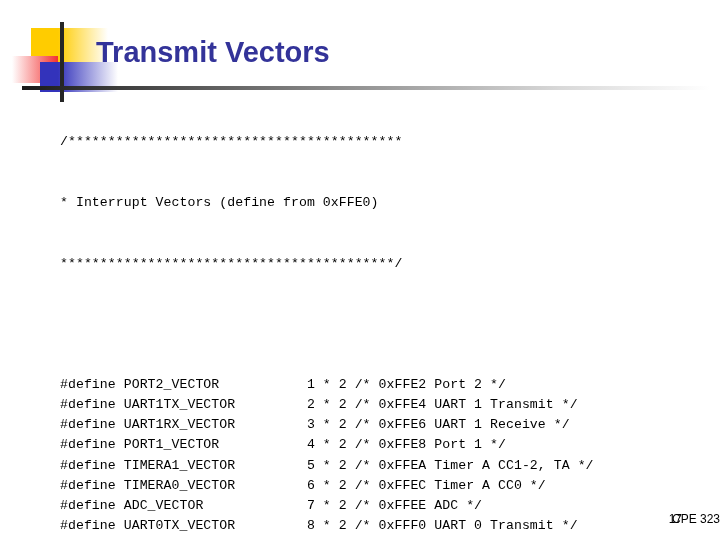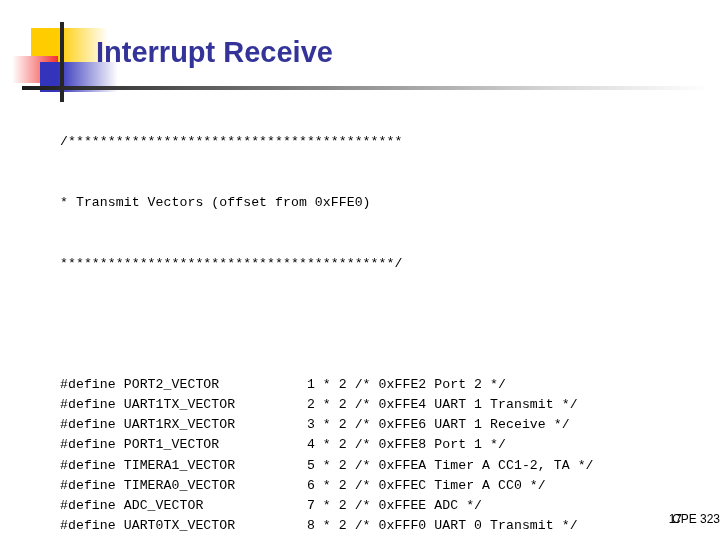--- a/index.html
+++ b/index.html
@@ -140,26 +140,26 @@
 
 <div id="slide-logo">
   <div class="logo-yellow"></div>
   <div class="logo-yellow-fade"></div>
   <div class="logo-red"></div>
   <div class="logo-blue"></div>
   <div class="logo-blue-fade"></div>
   <div class="logo-vline"></div>
 </div>
 
-<div id="page-title">Interrupt Receive</div>
+<div id="page-title">Transmit Vectors</div>
 
 <div id="title-rule"></div>
 
 <div id="code-block">
   <div class="code-line">/******************************************</div>
-  <div class="code-line">* Transmit Vectors (offset from 0xFFE0)</div>
+  <div class="code-line">* Interrupt Vectors (define from 0xFFE0)</div>
   <div class="code-line">******************************************/</div>
   <div class="blank-line"></div>
   <div id="code-rows"><div class="code-line">#define PORT2_VECTOR           1 * 2 /* 0xFFE2 Port 2 */</div><div class="code-line">#define UART1TX_VECTOR         2 * 2 /* 0xFFE4 UART 1 Transmit */</div><div class="code-line">#define UART1RX_VECTOR         3 * 2 /* 0xFFE6 UART 1 Receive */</div><div class="code-line">#define PORT1_VECTOR           4 * 2 /* 0xFFE8 Port 1 */</div><div class="code-line">#define TIMERA1_VECTOR         5 * 2 /* 0xFFEA Timer A CC1-2, TA */</div><div class="code-line">#define TIMERA0_VECTOR         6 * 2 /* 0xFFEC Timer A CC0 */</div><div class="code-line">#define ADC_VECTOR             7 * 2 /* 0xFFEE ADC */</div><div class="code-line">#define UART0TX_VECTOR         8 * 2 /* 0xFFF0 UART 0 Transmit */</div><div class="code-line">#define UART0RX_VECTOR         9 * 2 /* 0xFFF2 UART 0 Receive */</div></div>
 </div>
 
 <div id="footer-course">CPE 323</div>
 <div id="footer-page">17</div>
 
 </body></html>

